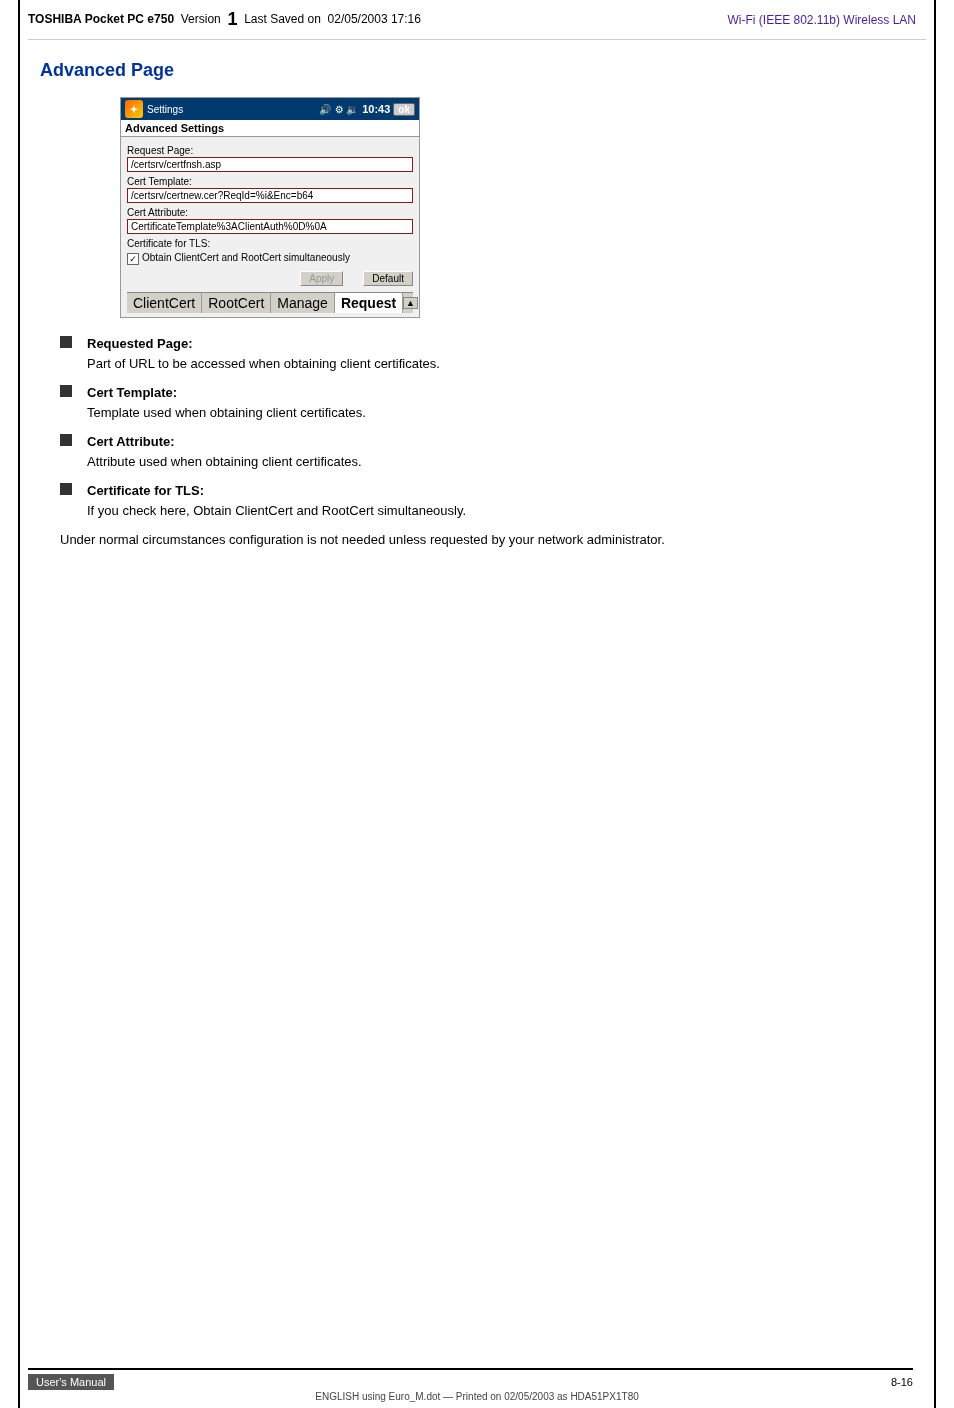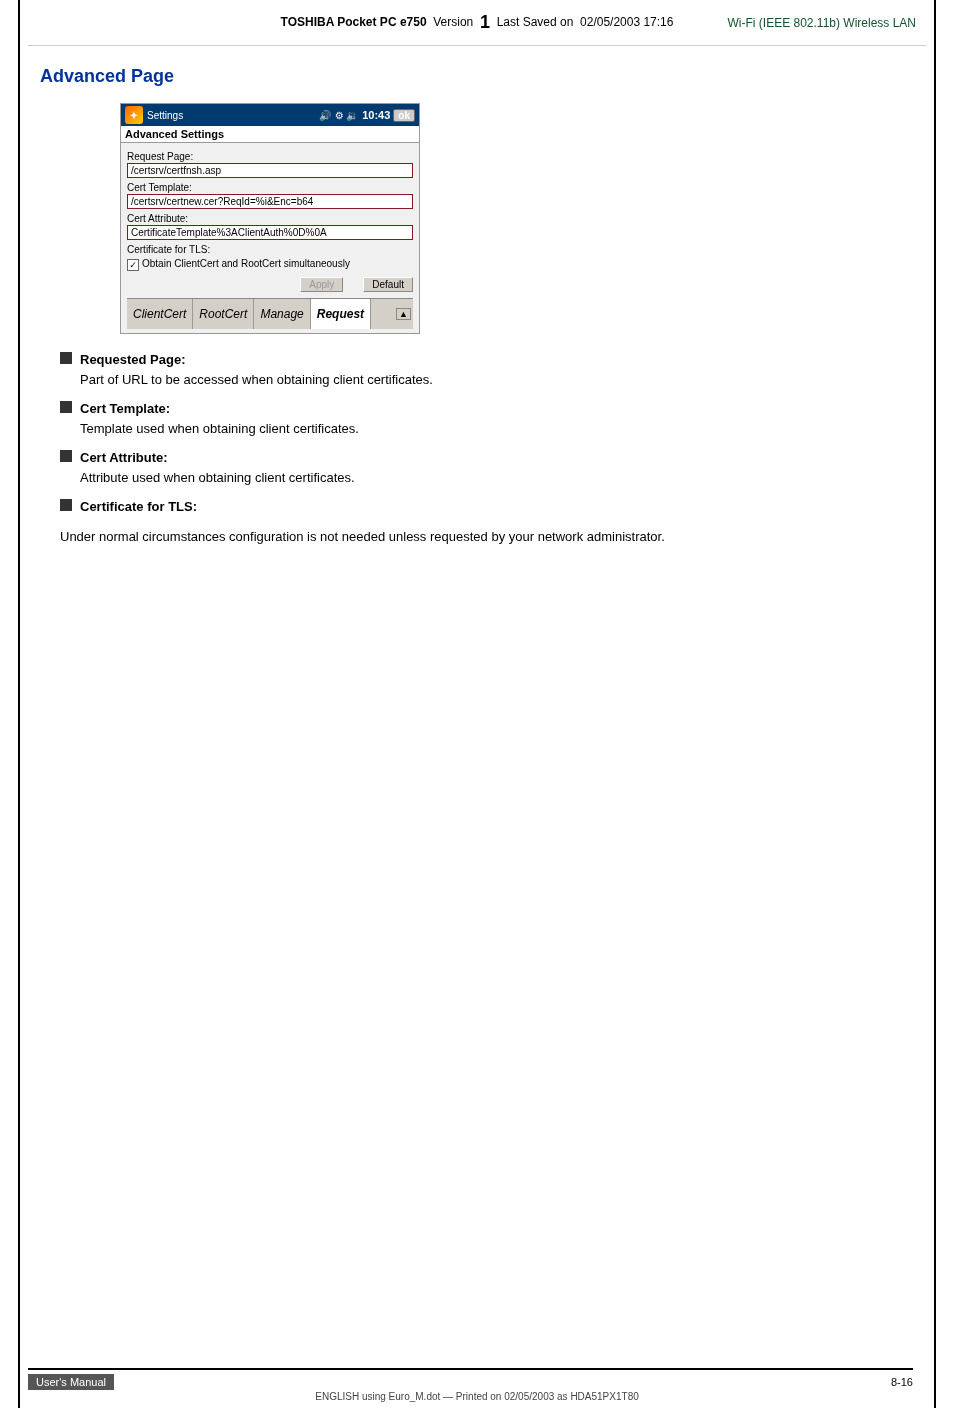--- a/index.html
+++ b/index.html
@@ -26,34 +26,33 @@
     .page-border-right {
       position: absolute;
       right: 18px;
       top: 0;
       bottom: 0;
       width: 2px;
       background: #000;
     }
 
     .top-header {
-      height: 46px;
-      display: flex;
-      align-items: center;
-      justify-content: center;
+      height: 40px;
+      display: flex;
+      align-items: center;
       position: relative;
       margin: 0 28px;
       border-bottom: 1px solid #ccc;
     }
 
     .subheader-right {
       position: absolute;
       right: 10px;
       font-size: 12px;
-      color: #14532d;
+      color: #4c1d95;
     }
 
     
     .section-heading {
       font-size: 18px;
       font-weight: bold;
       color: #003399;
       margin: 20px 0 16px 0;
     }
 
@@ -197,42 +196,42 @@
     }
 
     .device-tabs {
       display: flex;
       border-top: 1px solid #888;
       margin-top: 6px;
       background: #d4d0c8;
     }
 
     .device-tab {
-      padding: 8px 6px;
-      font-size: 12px;
+      padding: 2px 6px;
+      font-size: 14px;
       border-right: 1px solid #999;
       cursor: pointer;
-      font-style: italic;
     }
 
     .device-tab.active {
       background: #fff;
       font-weight: bold;
     }
 
     
     .desc-list {
       margin-top: 16px;
       margin-left: 20px;
     }
 
     .desc-item {
       display: flex;
       align-items: flex-start;
       margin-bottom: 10px;
+      gap: 7px;
     }
 
     .desc-bullet {
       width: 12px;
       height: 12px;
       background: #333;
       flex-shrink: 0;
       margin-top: 2px;
       margin-right: 8px;
     }
@@ -394,20 +393,21 @@
       <div class="desc-text">
         <strong>Cert Attribute:</strong><br>
         <span>Attribute used when obtaining client certificates.</span>
       </div>
     </div>
 
     <div class="desc-item">
       <div class="desc-bullet"></div>
       <div class="desc-text">
         <strong>Certificate for TLS:</strong><br>
+        <span>If you check here, Obtain ClientCert and RootCert simultaneously.</span>
       </div>
     </div>
 
   </div>
 
   <div class="desc-note">Under normal circumstances configuration is not needed unless requested by your network administrator.</div>
 
 </div>
 
 <div class="footer">

